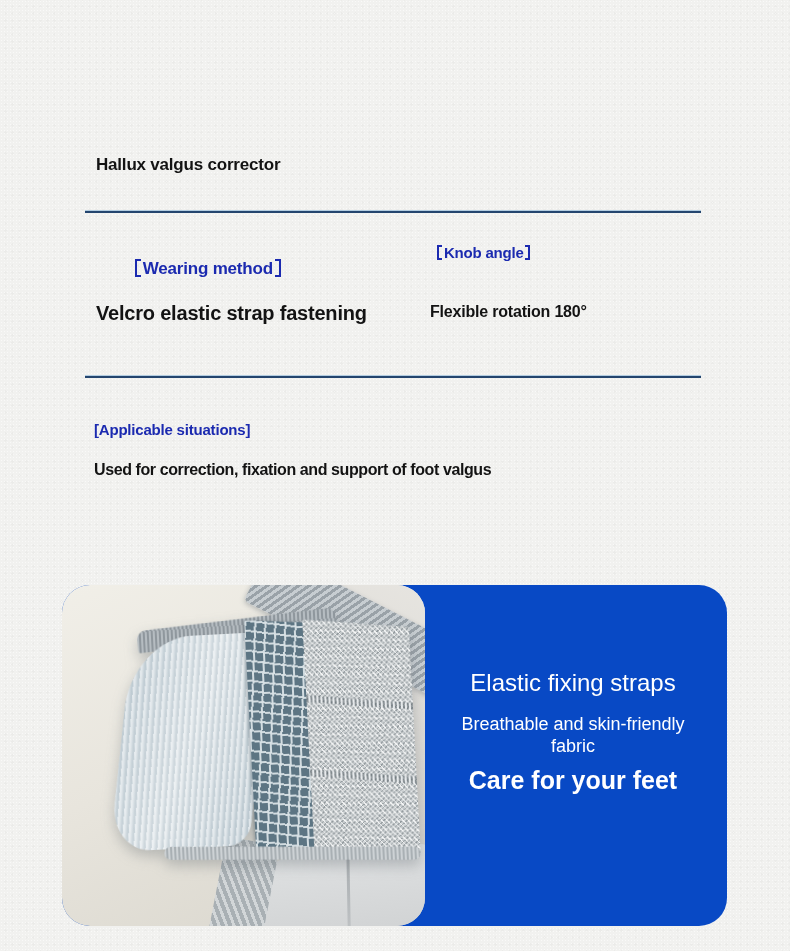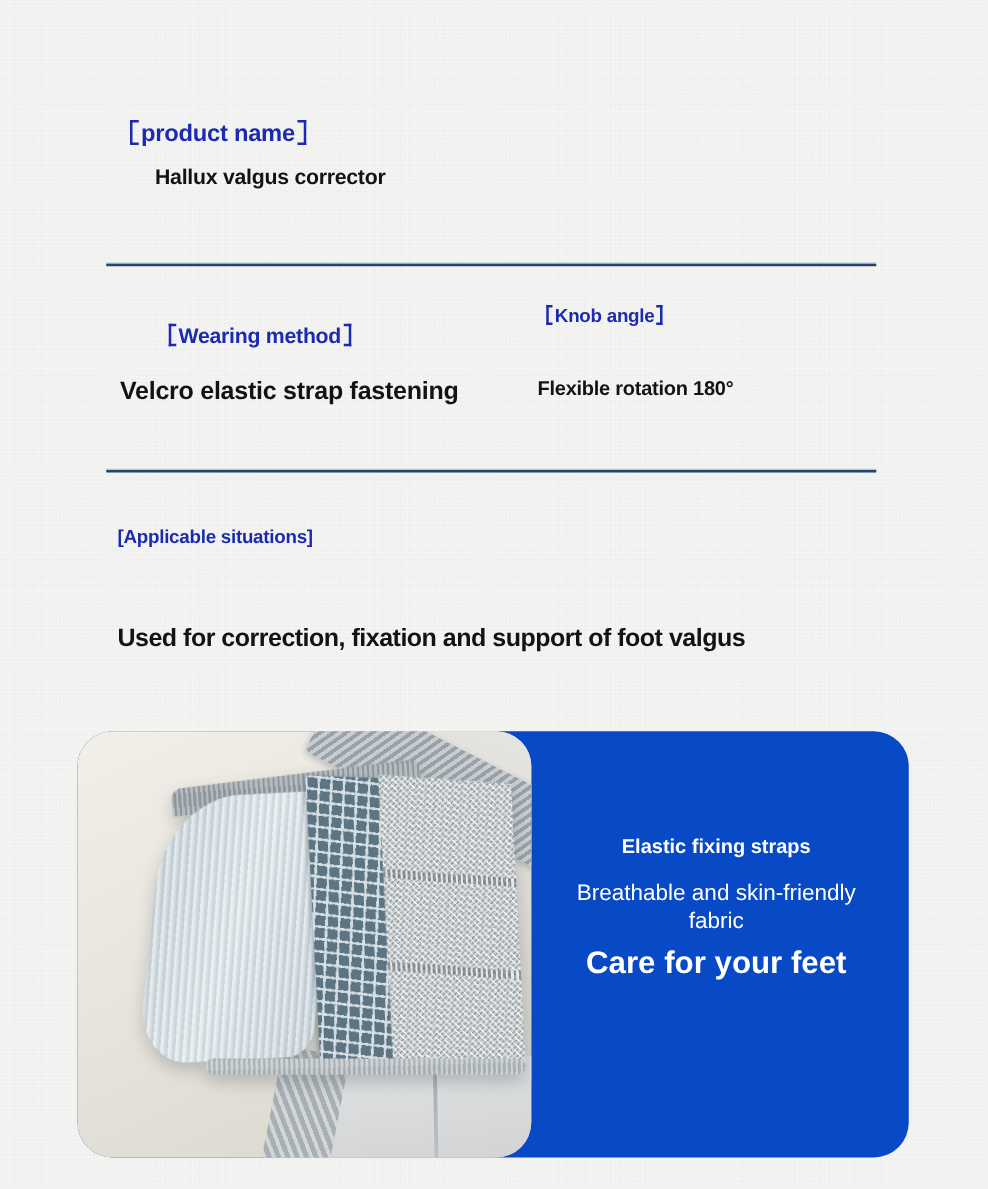--- a/index.html
+++ b/index.html
@@ -41,21 +41,21 @@
   
   .hero {
     position:absolute; left:62px; top:585px; width:665px; height:341px;
     background:#0849c5; border-radius:28px;
   }
   .panel-text {
     position:absolute; left:357px; right:0; top:0; bottom:0;
     display:flex; flex-direction:column; align-items:center;
     padding-top:84px; color:#ffffff; text-align:center;
   }
-  .p-md { font-size:16px; font-weight:bold; margin-bottom:17px; }
+  .p-md { font-size:24px; font-weight:normal; margin-bottom:17px; }
   .p-lg { font-size:25px; font-weight:bold; margin-bottom:9px; }
   .p-sm { font-size:18px; font-weight:normal; line-height:1.22; max-width:268px; margin-bottom:8px; }
 
   
   .photo {
     position:absolute; left:0; top:0; width:363px; height:341px;
     border-radius:28px; overflow:hidden;
     background:linear-gradient(155deg,#f1efe8 0%,#e8e5dd 45%,#d8d5cc 100%);
   }
   .ph-backplate {
@@ -140,44 +140,41 @@
     transform:rotate(3deg);
     background:repeating-linear-gradient(90deg,#cdd2d5 0 2px,#a9b0b4 2px 4px);
     border-radius:7px;
   }
 </style>
 </head>
 <body>
 
 <div class="page">
 
-  <div class="abs h-blue" style="left:104px; top:96px; font-size:19px;">
-    <span class="cjkb open"></span><span>product name</span><span class="cjkb close"></span>
-  </div>
-  <div class="abs t-black" style="left:96px; top:132px; font-size:17px;margin-left:28px;">Hallux valgus corrector</div>
+  <div class="abs t-black" style="left:96px; top:155px; font-size:17px;">Hallux valgus corrector</div>
 
   <div class="abs t-black" style="left:430px; top:135px; font-size:21px; line-height:1.13;">
   </div>
 
   <div class="divider" style="top:211px;"></div>
 
   <div class="abs h-blue" style="left:104px; top:259px; font-size:17px;padding-left:31px;">
     <span class="cjkb open"></span><span>Wearing method</span><span class="cjkb close"></span>
   </div>
   <div class="abs t-black" style="left:96px; top:302px; font-size:20px;">Velcro elastic strap fastening</div>
 
   <div class="abs h-blue" style="left:437px; top:244px; font-size:15px;">
     <span class="cjkb open"></span><span>Knob angle</span><span class="cjkb close"></span>
   </div>
   <div class="abs t-black" style="left:430px; top:303px; font-size:16px;">Flexible rotation 180°</div>
 
   <div class="divider" style="top:376px;"></div>
 
   <div class="abs h-blue" style="left:94px; top:421px; font-size:15px;">[Applicable situations]</div>
-  <div class="abs t-black" style="left:94px; top:461px; font-size:20px; letter-spacing:-.4px;margin-top:39px;">Used for correction, fixation and support of foot valgus</div>
+  <div class="abs t-black" style="left:94px; top:461px; font-size:16px; letter-spacing:-.4px;">Used for correction, fixation and support of foot valgus</div>
 
   <div class="hero">
 
     <div class="photo">
       <div class="ph-backplate"></div>
       <div class="ph-strap-diag"></div>
       <div class="ph-clip"></div>
       <div class="ph-pad">
         <div class="ph-pad-crease"></div>
       </div>

